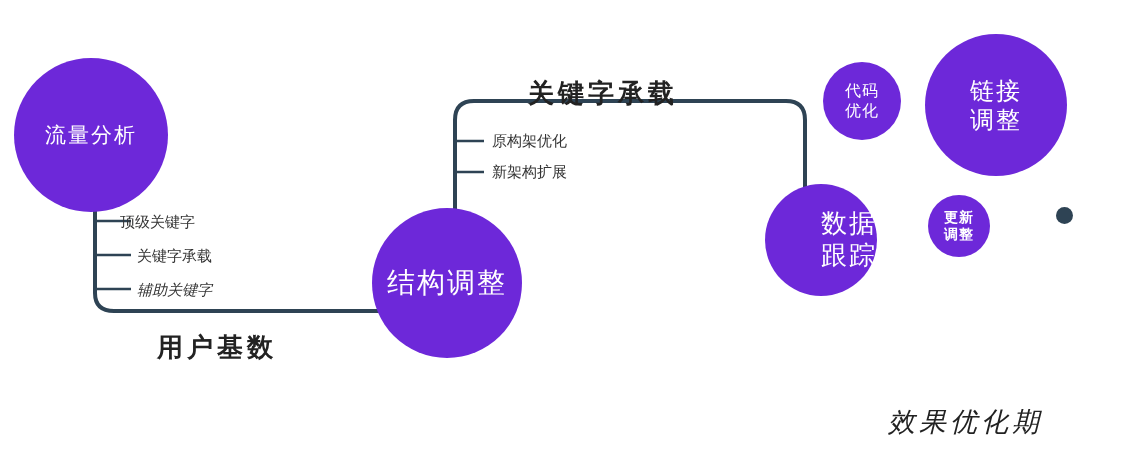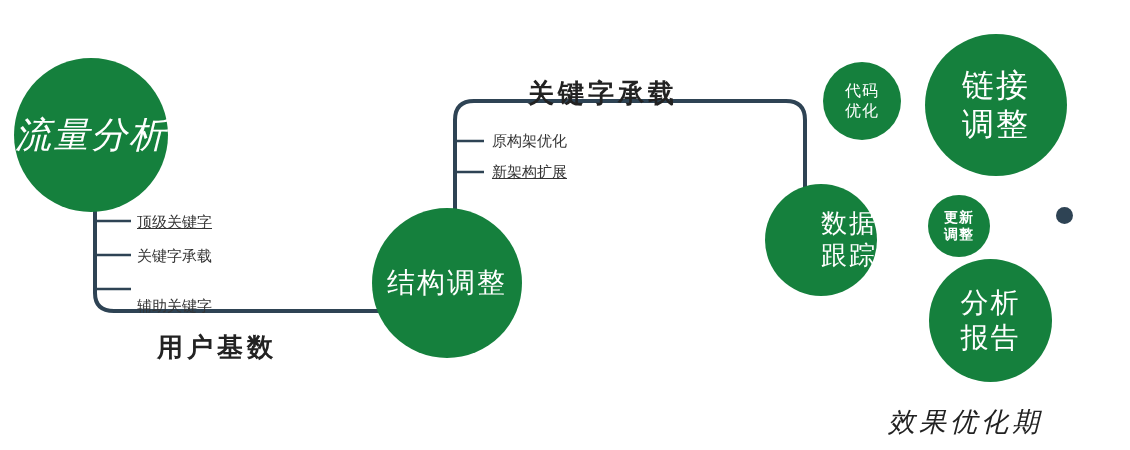--- a/index.html
+++ b/index.html
@@ -17,35 +17,35 @@
   }
   .connectors {
     position: absolute;
     left: 0;
     top: 0;
     z-index: 1;
   }
   .node {
     position: absolute;
     border-radius: 50%;
-    background: #15803d;
+    background: #6d28d9;
     color: #ffffff;
     display: flex;
     flex-direction: column;
     align-items: center;
     justify-content: center;
     text-align: center;
     z-index: 2;
     line-height: 1.22;
   }
-  .node-traffic   { left: 14px;  top: 58px;  width: 154px; height: 154px; font-size: 36px; letter-spacing: 2px; font-style: italic; }
+  .node-traffic   { left: 14px;  top: 58px;  width: 154px; height: 154px; font-size: 21px; letter-spacing: 2px; }
   .node-structure { left: 372px; top: 208px; width: 150px; height: 150px; font-size: 28px; letter-spacing: 2px; }
   .node-tracking  { left: 765px; top: 184px; width: 112px; height: 112px; font-size: 26px; letter-spacing: 2px; align-items: flex-end; }
   .node-code      { left: 823px; top: 62px;  width: 78px;  height: 78px;  font-size: 16px; letter-spacing: 1px; }
-  .node-link      { left: 925px; top: 34px;  width: 142px; height: 142px; font-size: 32px; letter-spacing: 2px; }
+  .node-link      { left: 925px; top: 34px;  width: 142px; height: 142px; font-size: 24px; letter-spacing: 2px; }
   .node-update    { left: 928px; top: 195px; width: 62px;  height: 62px;  font-size: 14px; font-weight: 700; letter-spacing: 1px; }
   .node-report    { left: 929px; top: 259px; width: 123px; height: 123px; font-size: 28px; letter-spacing: 2px; }
   .dot {
     position: absolute;
     left: 1056px; top: 207px;
     width: 17px; height: 17px;
     border-radius: 50%;
     background: #2e4354;
     z-index: 2;
   }
@@ -60,25 +60,25 @@
   }
   .edge-user-base    { left: 157px; top: 330px; text-align: right; }
   .edge-keyword-load { left: 528px; top: 76px; }
   .branch {
     position: absolute;
     z-index: 3;
     color: #333333;
     font-size: 15px;
     white-space: nowrap;
   }
-  .b-l1 { left: 137px; top: 213px; text-decoration: underline; }
+  .b-l1 { left: 120px; top: 213px; }
   .b-l2 { left: 137px; top: 247px; }
-  .b-l3 { left: 137px; top: 297px; }
+  .b-l3 { left: 137px; top: 281px; font-style: italic; }
   .b-m1 { left: 492px; top: 132px; }
-  .b-m2 { left: 492px; top: 163px; text-decoration: underline; }
+  .b-m2 { left: 492px; top: 163px; }
   .caption {
     position: absolute;
     left: 888px; top: 404px;
     z-index: 3;
     color: #222222;
     font-size: 27px;
     letter-spacing: 4px;
     white-space: nowrap;
     font-style: italic;
   }
@@ -118,24 +118,20 @@
     <span>调整</span>
   </div>
 
   <div class="node node-update">
     <span>更新</span>
     <span>调整</span>
   </div>
 
   <div class="dot"></div>
 
-  <div class="node node-report">
-    <span>分析</span>
-    <span>报告</span>
-  </div>
 
   <span class="edge-label edge-user-base">用户基数</span>
 
   <span class="edge-label edge-keyword-load">关键字承载</span>
 
   <span class="branch b-l1">顶级关键字</span>
   <span class="branch b-l2">关键字承载</span>
   <span class="branch b-l3">辅助关键字</span>
 
   <span class="branch b-m1">原构架优化</span>

